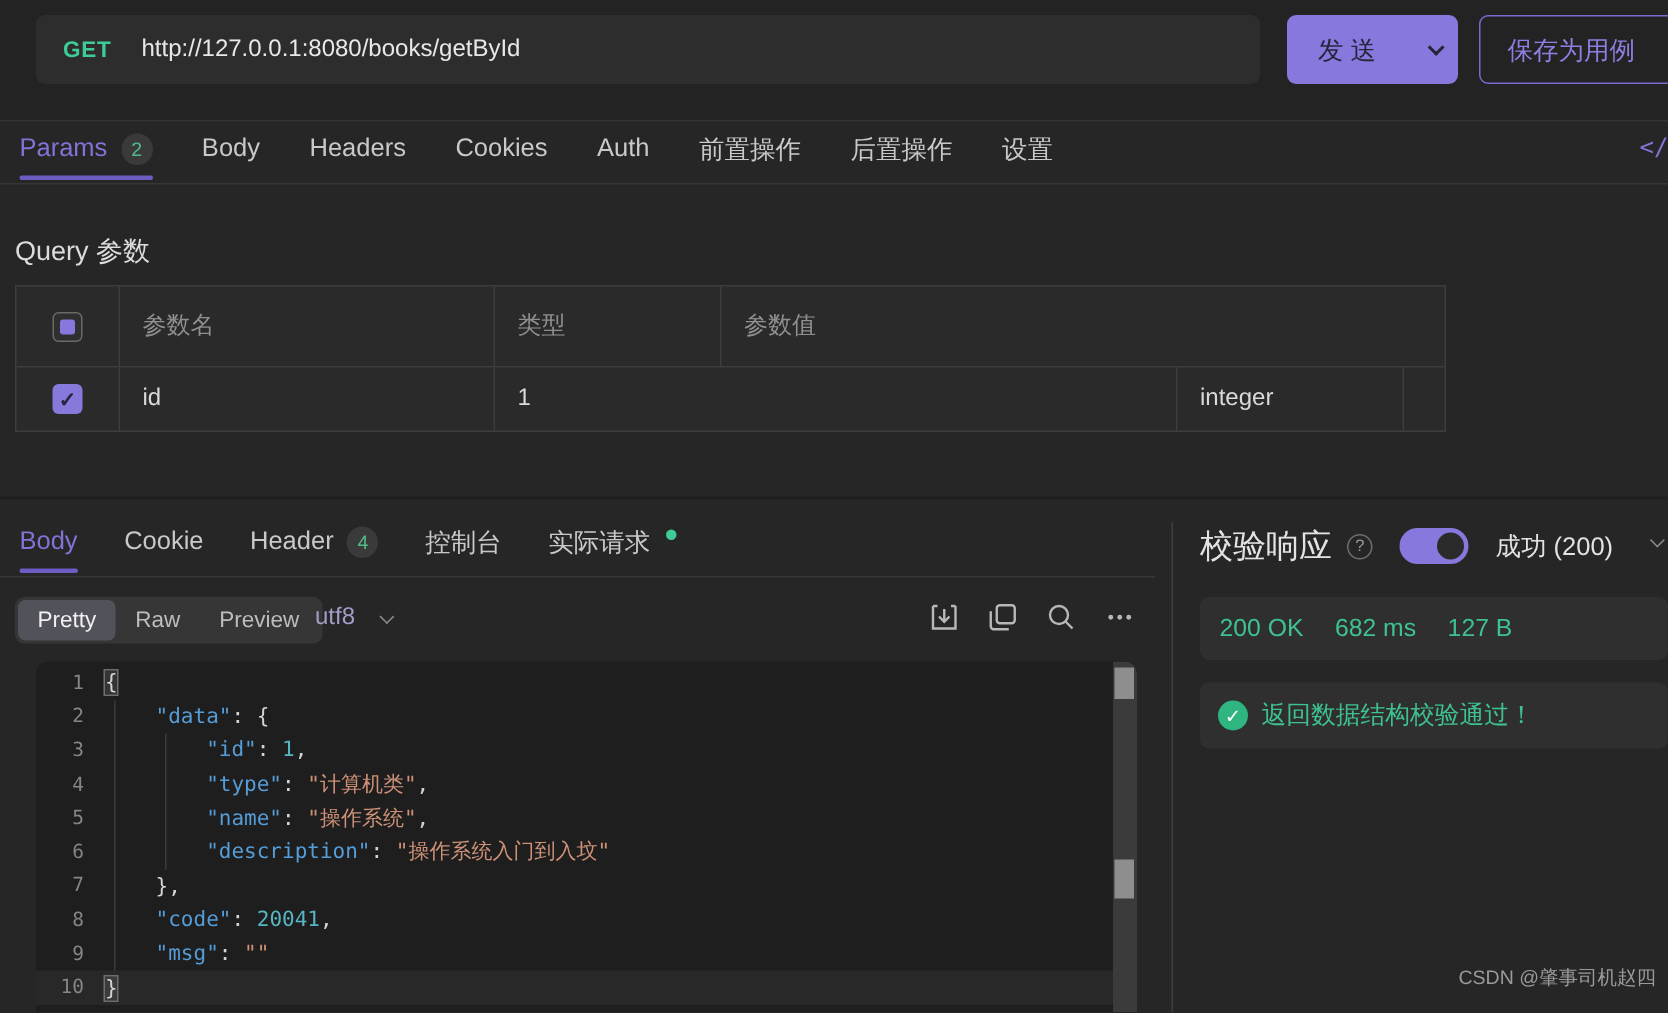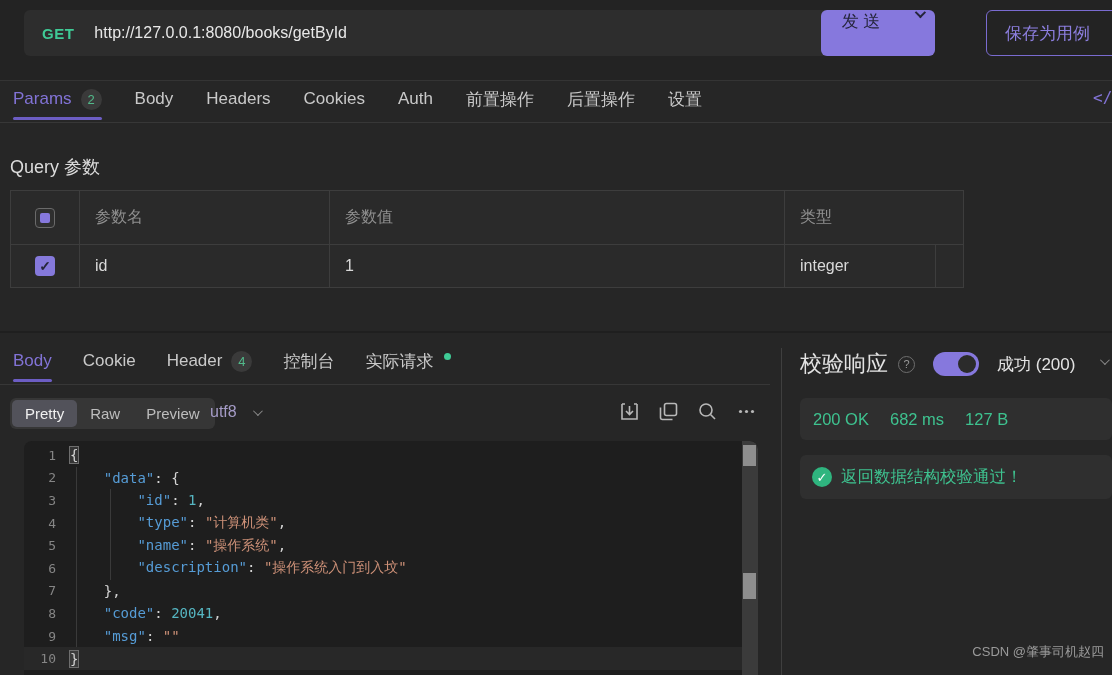--- a/index.html
+++ b/index.html
@@ -8,21 +8,21 @@
     position:relative;
     background:#262626;
     font-family:"Liberation Sans", sans-serif;
     color:#d7d7d7;
   }
   
   .topbar { position:absolute; left:0; top:0; width:1112px; height:81px; background:#232323; border-bottom:1px solid #343434; }
   .url-box { position:absolute; left:24px; top:10px; width:816px; height:46px; background:#2d2d2d; border-radius:6px; display:flex; align-items:center; }
   .method { color:#3fcb96; font-weight:bold; font-size:15px; padding:0 20px 0 18px; letter-spacing:.5px; }
   .url-text { color:#e8e8e8; font-size:16px; }
-  .send-btn { position:absolute; left:821px; top:10px; width:114px; height:46px; background:#8678dd; border-radius:6px; display:flex; align-items:flex-start; cursor:pointer; }
+  .send-btn { position:absolute; left:858px; top:10px; width:114px; height:46px; background:#8678dd; border-radius:6px; display:flex; align-items:center; cursor:pointer; }
   .send-main { flex:1; display:flex; align-items:center; justify-content:center; color:#25253a; font-size:17px; }
   .send-sep { width:1px; background:rgba(255,255,255,.35); margin:0; }
   .send-caret { width:33px; display:flex; align-items:center; justify-content:center; }
   .chev { display:inline-block; width:8px; height:8px; border-right:2px solid #25253a; border-bottom:2px solid #25253a; transform:rotate(45deg) translateY(-2px); }
   .save-btn { position:absolute; left:986px; top:10px; width:160px; height:46px; border:1px solid #7a6bd0; border-radius:6px; color:#8d7fe0; font-size:17px; display:flex; align-items:center; justify-content:flex-start; padding-left:18px; background:transparent; cursor:pointer; }
   
   .req-tabs { position:absolute; left:13px; top:76px; height:46px; display:flex; gap:33px; align-items:stretch; }
   .tabs-border { position:absolute; left:0; top:122px; width:1112px; height:1px; background:#373737; }
   .tab { position:relative; display:inline-flex; align-items:center; gap:9px; font-size:17px; color:#c9c9c9; cursor:pointer; }
   .tab.active { color:#8273d6; }
@@ -145,22 +145,22 @@
 <div class="tabs-border"></div>
 <div class="expand-icon">&lt;/&gt;</div>
 
 <div class="query-title">Query 参数</div>
 <div class="param-table">
   <div class="t-row t-head">
     <div class="t-cell c-check">
         <span class="cb ind"></span>
       </div>
     <div class="t-cell c-name">参数名</div>
+    <div class="t-cell c-type">类型</div>
     <div class="t-cell c-value">参数值</div>
-    <div class="t-cell c-type">类型</div>
   </div>
 
 <div class="t-row t-body-row">
       <div class="t-cell c-check">
         <span class="cb on">✓</span>
       </div>
       <div class="t-cell c-name">id</div>
       <div class="t-cell c-value">1</div>
       <div class="t-cell c-type">integer</div>
       <div class="t-cell c-desc"></div>

